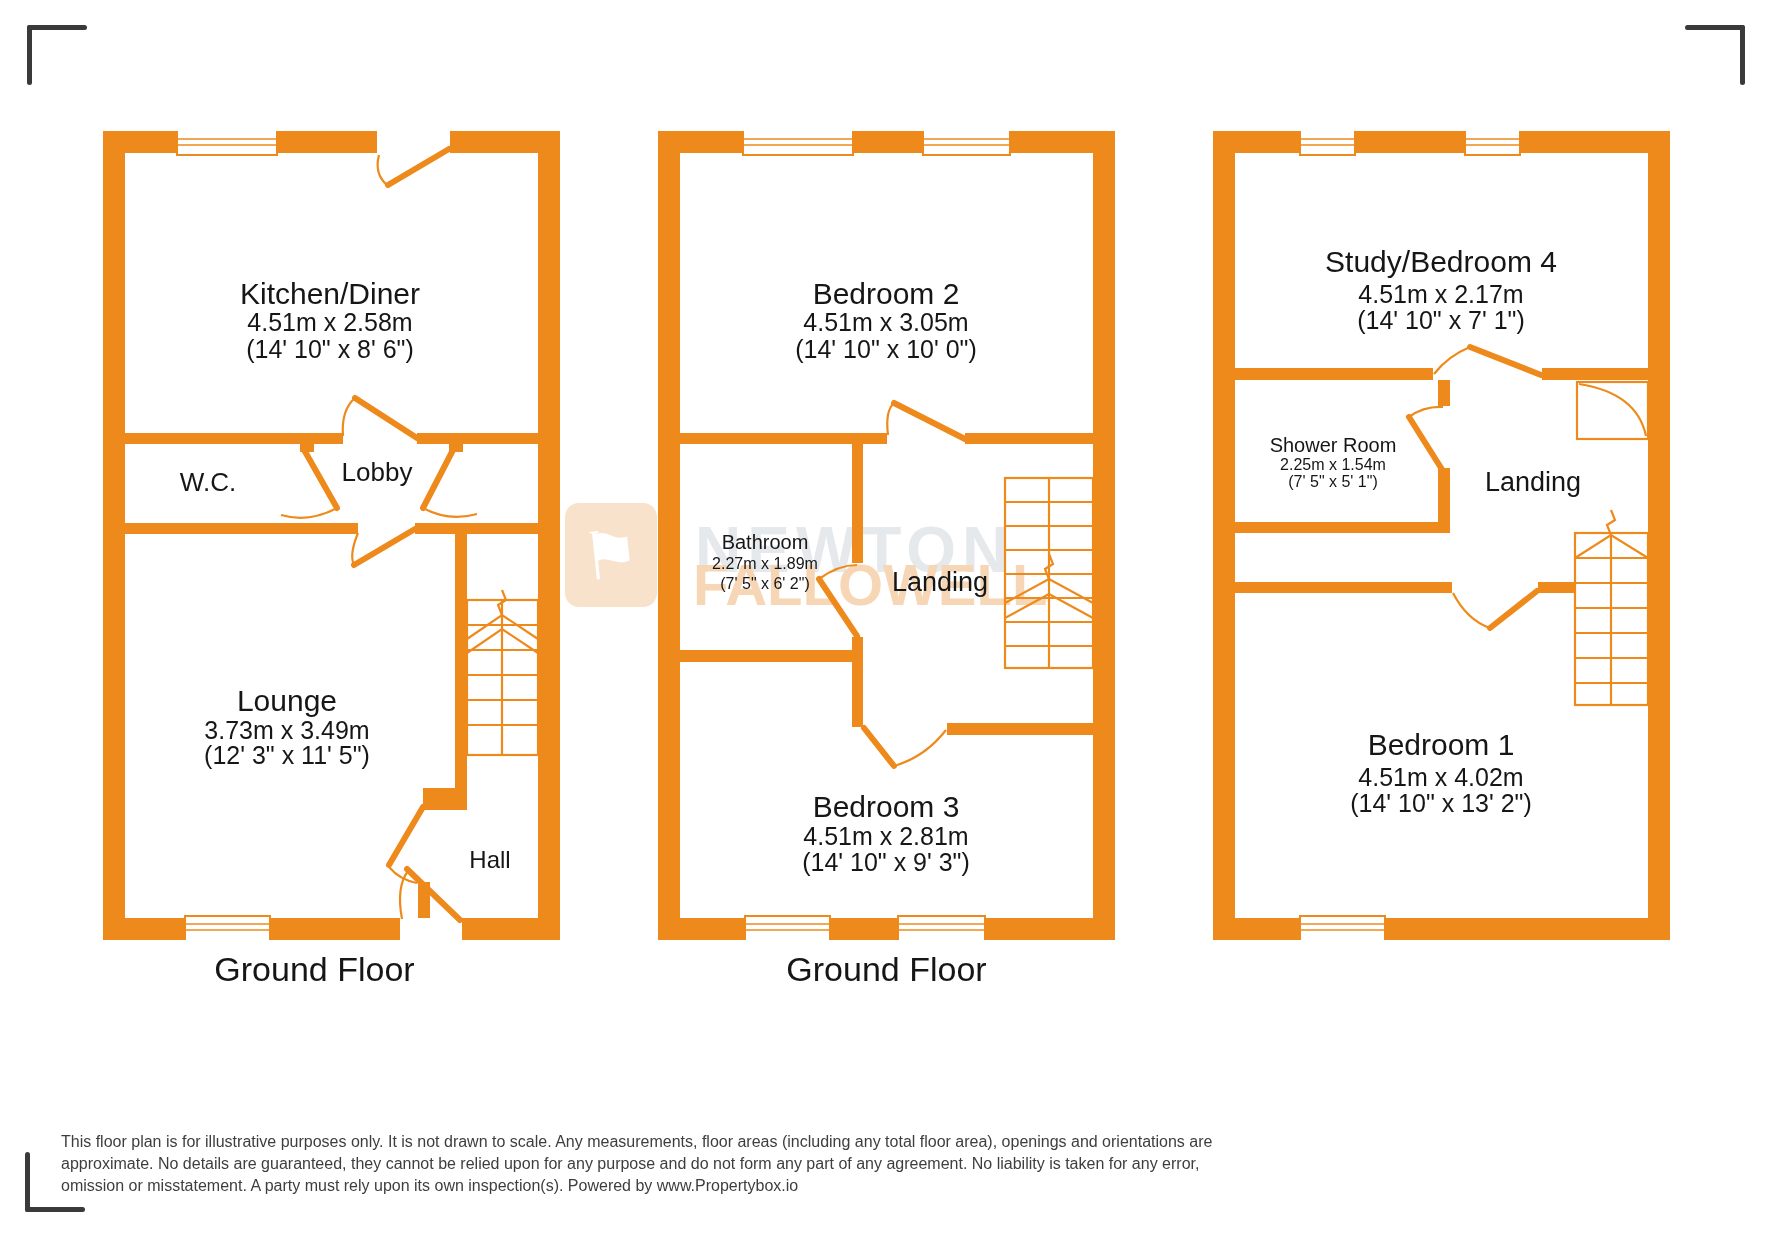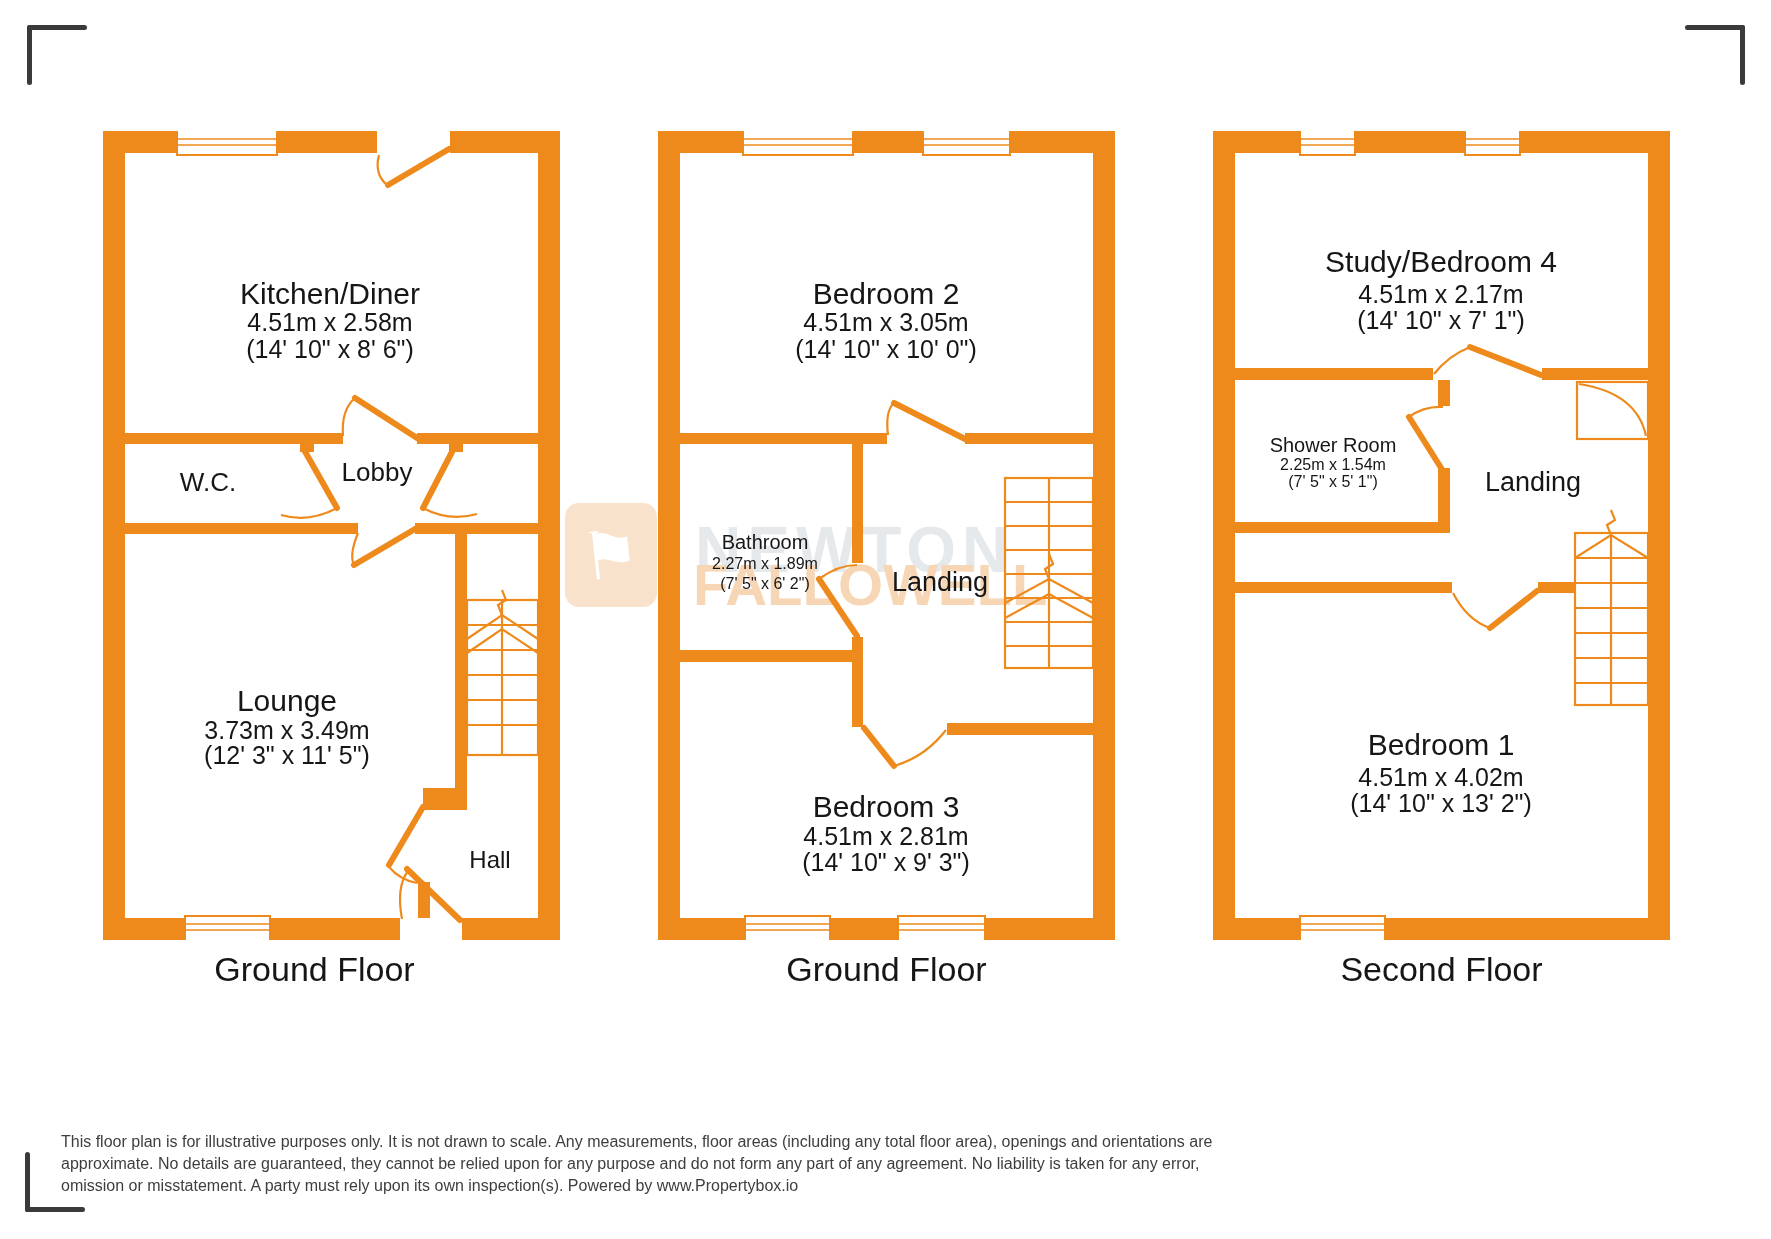--- a/index.html
+++ b/index.html
@@ -248,16 +248,15 @@
     <text class="rds" x="120" y="339">2.25m x 1.54m</text>
     <text class="rds" x="120" y="356">(7' 5" x 5' 1")</text>
     <text class="rn27" x="320" y="360">Landing</text>
     <text class="rt" x="228" y="624">Bedroom 1</text>
     <text class="rd" x="228" y="655">4.51m x 4.02m</text>
     <text class="rd" x="228" y="681">(14' 10" x 13' 2")</text>
   </svg>
 
   <div class="ftitle" style="left:86px">Ground Floor</div>
   <div class="ftitle" style="left:658px">Ground Floor</div>
-  <div class="ftitle" style="left:1213px">Second Floor</div>
 
   <div class="disc">This floor plan is for illustrative purposes only. It is not drawn to scale. Any measurements, floor areas (including any total floor area), openings and orientations are approximate. No details are guaranteed, they cannot be relied upon for any purpose and do not form any part of any agreement. No liability is taken for any error, omission or misstatement. A party must rely upon its own inspection(s). Powered by www.Propertybox.io</div>
 </div>
 
 </body></html>

